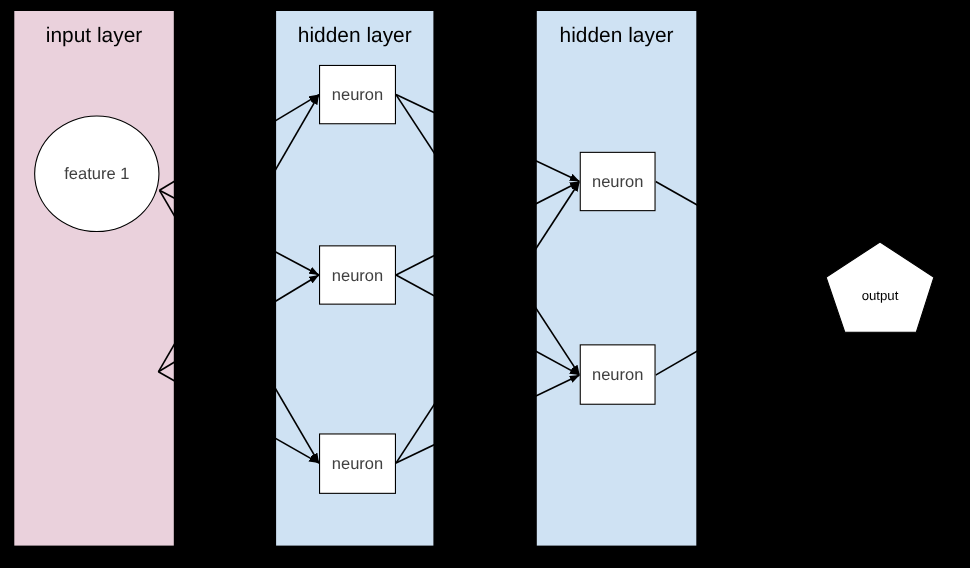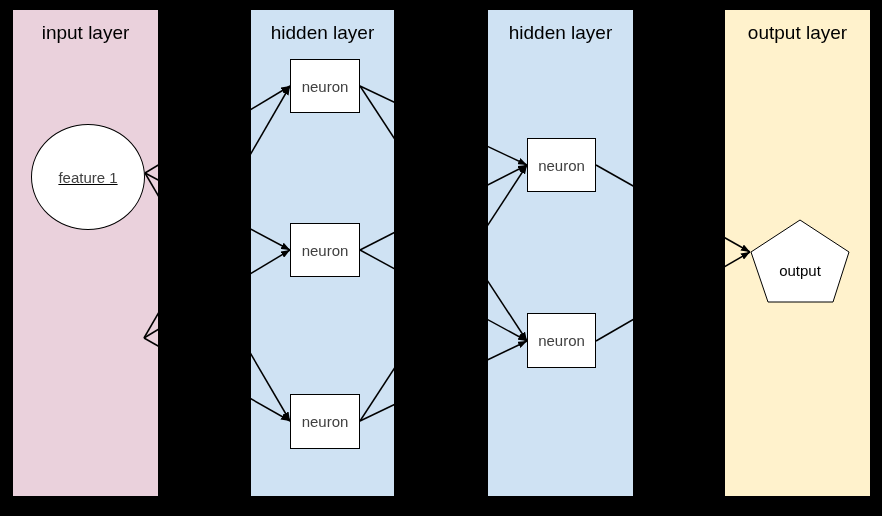--- a/index.html
+++ b/index.html
@@ -39,52 +39,49 @@
     justify-content: center;
     box-sizing: border-box;
   }
   .node.ellipse { border-radius: 50%; }
   .node-label { font-size: 15px; color: #404040; white-space: nowrap; }
   .pentagon-svg { position: absolute; left: 745px; top: 216px; }
   .pentagon-label {
     position: absolute;
     left: 766px; top: 262px; width: 68px;
     text-align: center;
-    font-size: 15px;
+    font-size: 12px;
   }
   
   .col-input   { left: 13px;  width: 145px; background: #ead1dc; }
   .col-hidden1 { left: 251px; width: 143px; background: #cfe2f3; }
   .col-hidden2 { left: 488px; width: 145px; background: #cfe2f3; }
   .col-output  { left: 725px; width: 145px; background: #fff2cc; }
   
-  .n-feature1 { left: 31px;  top: 124px; width: 114px; height: 106px; text-decoration: underline; }
+  .n-feature1 { left: 31px;  top: 105px; width: 114px; height: 106px; }
   .n-feature2 { left: 31px;  top: 284px; width: 112px; height: 108px; }
   .n-h1n1 { left: 290px; top: 59px;  width: 70px; height: 54px; }
   .n-h1n2 { left: 290px; top: 223px; width: 70px; height: 54px; }
   .n-h1n3 { left: 290px; top: 394px; width: 70px; height: 55px; }
   .n-h2n1 { left: 527px; top: 138px; width: 69px; height: 54px; }
   .n-h2n2 { left: 527px; top: 313px; width: 69px; height: 55px; }
 </style>
 </head>
 <body>
 
 <div class="canvas">
 
   <div class="column col-input">
     <div class="column-title">input layer</div>
   </div>
   <div class="column col-hidden1">
     <div class="column-title">hidden layer</div>
   </div>
   <div class="column col-hidden2">
     <div class="column-title">hidden layer</div>
-  </div>
-  <div class="column col-output">
-    <div class="column-title">output layer</div>
   </div>
 
   <svg id="edge-layer" width="882" height="516">
     <defs>
       <marker id="arrow" markerUnits="userSpaceOnUse" markerWidth="9" markerHeight="7" refX="9" refY="3.5" orient="auto">
         <path d="M0,0 L9,3.5 L0,7 Z" fill="#000"></path>
       </marker>
     </defs>
   <line x1="145" y1="173" x2="290" y2="86" class="edge" marker-end="url(#arrow)"></line>
       <line x1="145" y1="173" x2="290" y2="250" class="edge" marker-end="url(#arrow)"></line>

